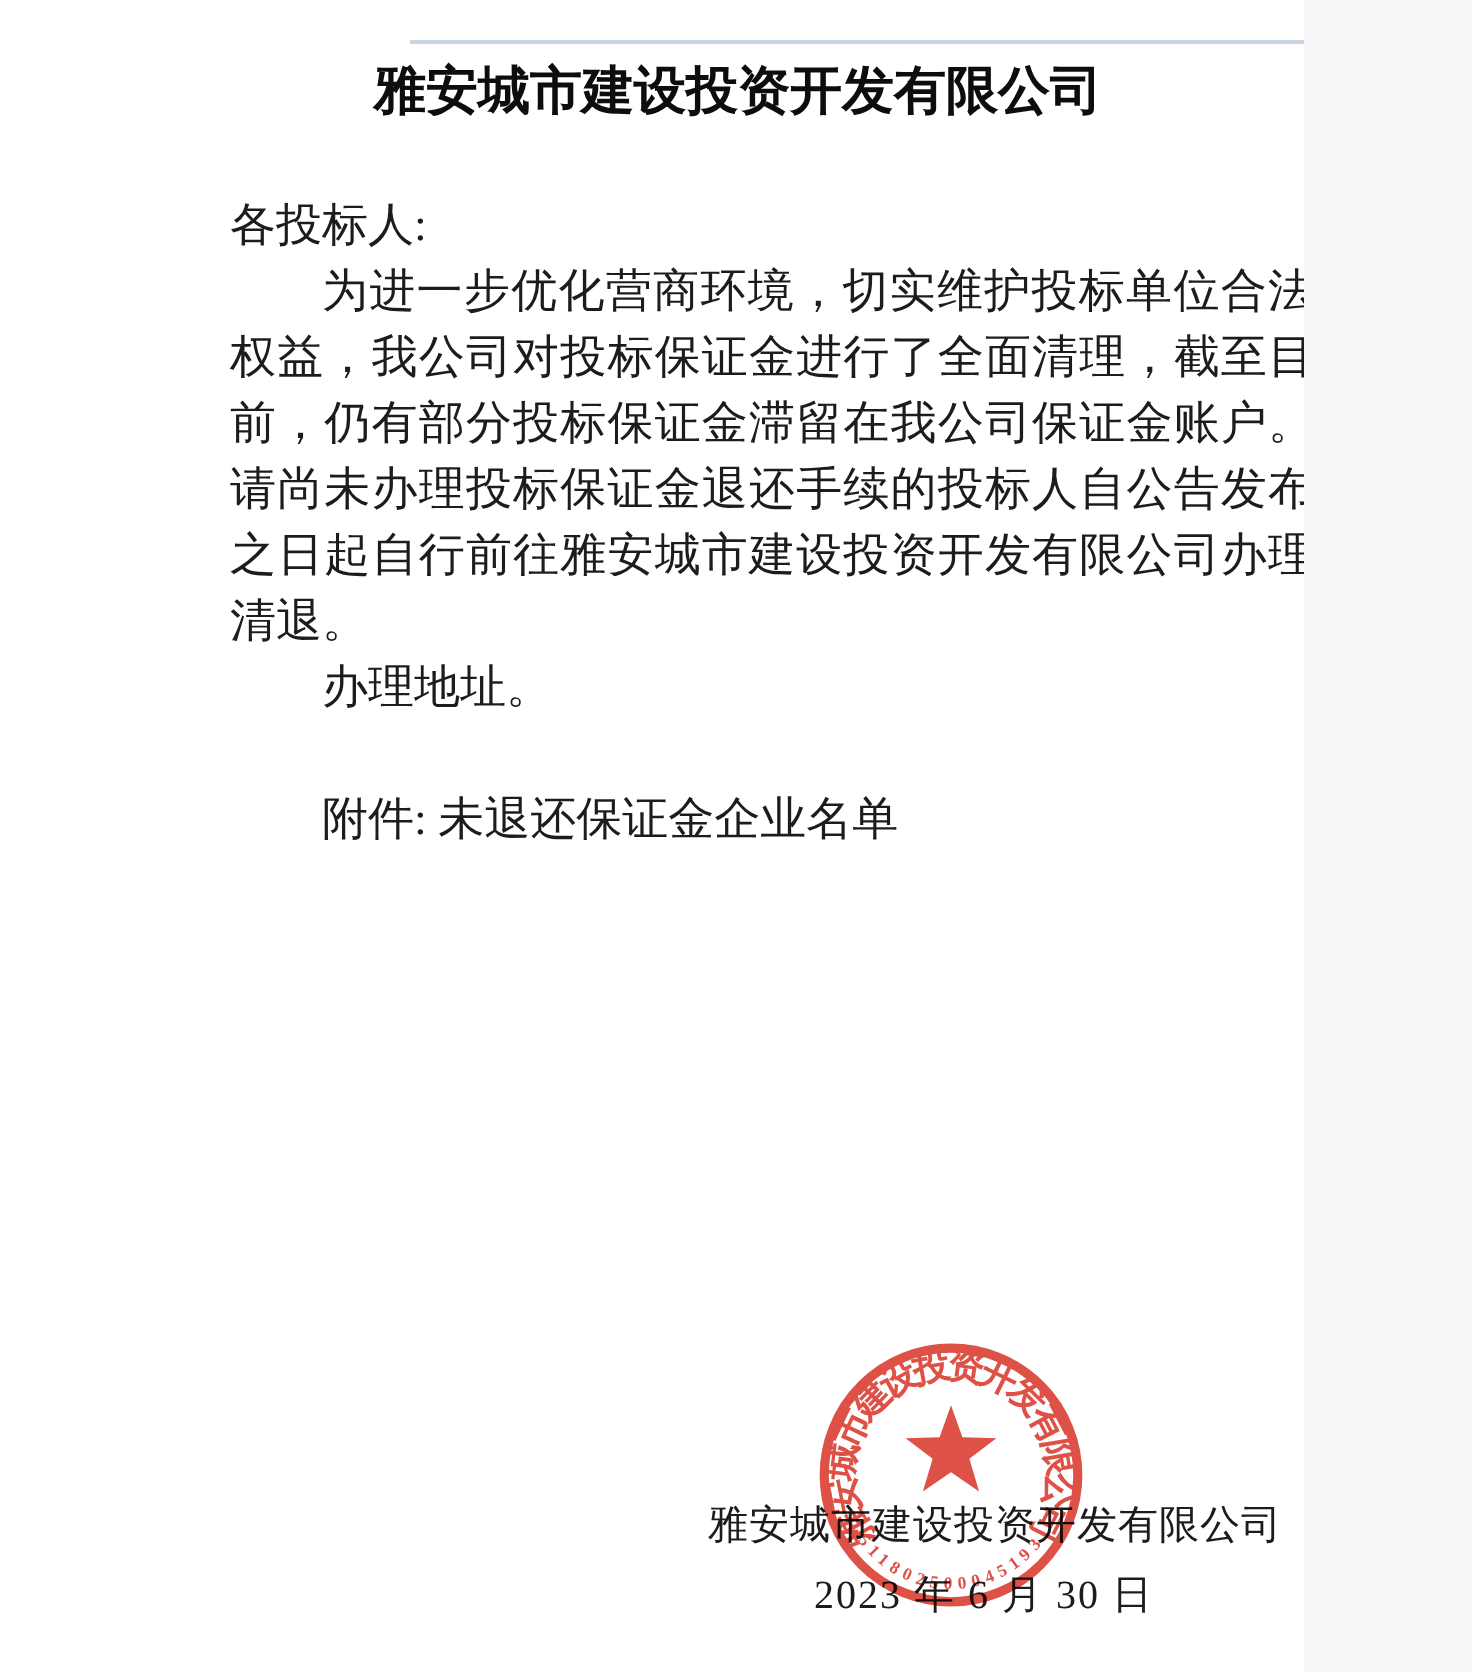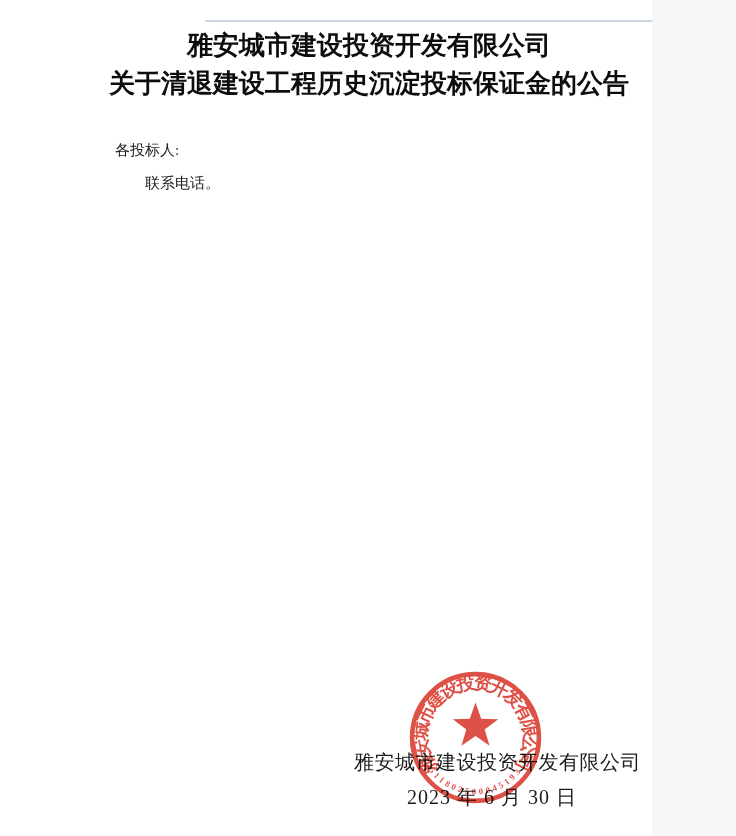--- a/index.html
+++ b/index.html
@@ -31,21 +31,21 @@
     text-align:center;
     font-weight:bold;
     font-size:26px;
     line-height:38px;
     color:#0d0d0d;
     margin-left:-34px;
   }
   .body-text { margin-top:31px; }
   .body-text p {
     margin:0;
-    font-size:15px;
+    font-size:23px;
     line-height:33px;
     text-align:justify;
     text-justify:inter-character;
   }
   .salutation { text-indent:0; }
   .para { text-indent:2em; }
   .attach { text-indent:2em; margin-top:33px !important; }
   .sig-company {
     position:absolute;
     left:354px; top:749px;
@@ -75,26 +75,27 @@
 </head>
 <body>
 
 <div class="page">
 
   <div class="scan-line"></div>
 
   <div class="content">
     <div class="title">
       <div>雅安城市建设投资开发有限公司</div>
-      <div>关于清退建设工程历史沉淀投标保证金的公告</div>
     </div>
 
     <div class="body-text">
       <p class="salutation">各投标人:</p>
-      <p class="para">联系电话。</p>
+      <p class="para">为进一步优化营商环境，切实维护投标单位合法权益，我公司对投标保证金进行了全面清理，截至目前，仍有部分投标保证金滞留在我公司保证金账户。请尚未办理投标保证金退还手续的投标人自公告发布之日起自行前往雅安城市建设投资开发有限公司办理清退。</p>
+      <p class="para">办理地址。</p>
+      <p class="para attach">附件: 未退还保证金企业名单</p>
     </div>
   </div>
 
   <div class="sig-company">雅安城市建设投资开发有限公司</div>
   <div class="sig-date">2023 年 6 月 30 日</div>
 
   <svg class="stamp" viewBox="0 0 160 160" xmlns="http://www.w3.org/2000/svg">
     <defs>
       <path id="seal-arc-top" d="M 39.4 114.1 A 53 53 0 1 1 120.6 114.1" fill="none"></path>
       <path id="seal-arc-bottom" d="M 29.2 115.6 A 62 62 0 0 0 130.8 115.6" fill="none"></path>

